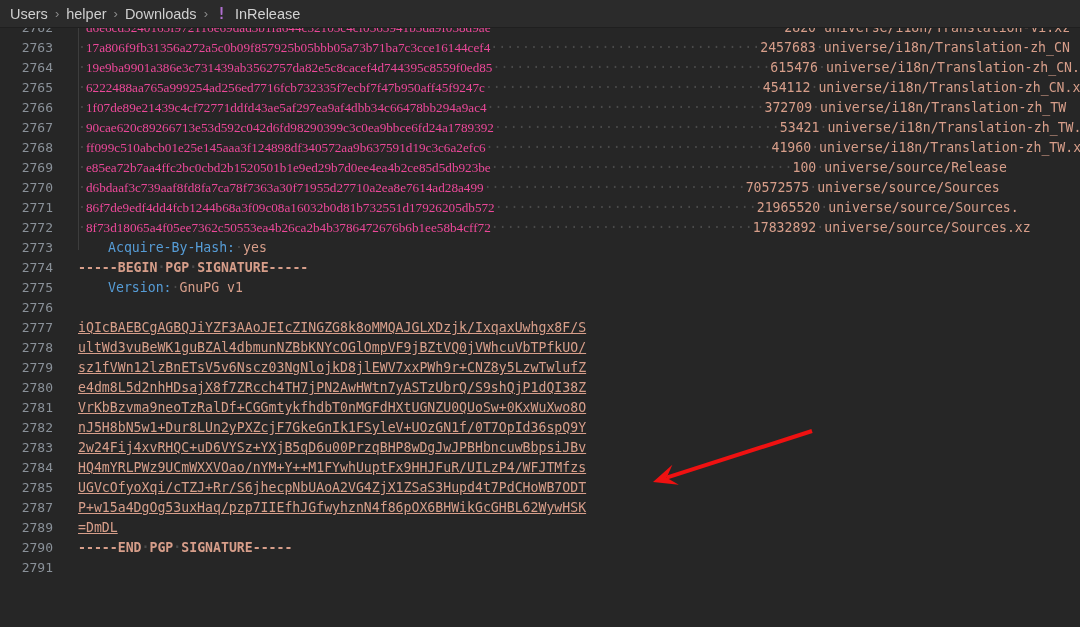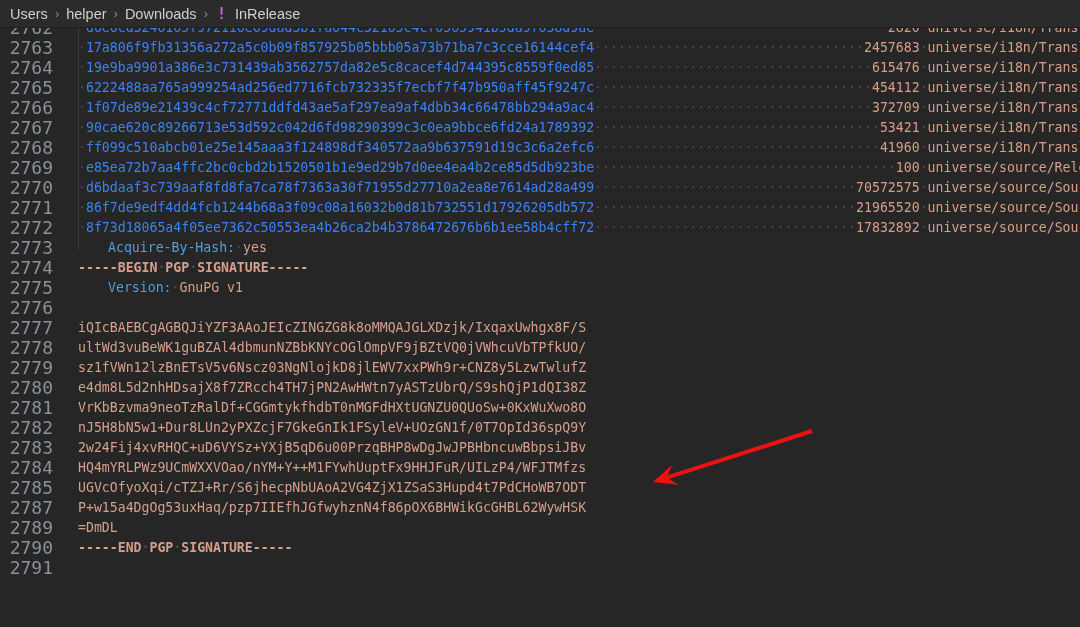--- a/index.html
+++ b/index.html
@@ -58,43 +58,43 @@
     white-space: pre;
     font-size: 13.2px;
     line-height: 20px;
   }
   .gutter {
     width: 62px;
     min-width: 62px;
     text-align: right;
     padding-right: 9px;
     color: #8a9199;
-    font-size: 18px;
+    font-size: 13px;
     user-select: none;
   }
   .code-text {
     flex: 1;
     padding-left: 16px;
     position: relative;
     overflow: hidden;
   }
 
   
   #indent-guide {
     position: absolute;
     left: 78px;
     width: 1px;
     background: #3d3d3d;
   }
 
   
-  .tok-hash   { color: #3b82f6; }
+  .tok-hash   { color: #ec4899; font-family: Liberation Serif, serif; }
   .tok-size   { color: #d79e8a; }
   .tok-path   { color: #d79e8a; }
-  .tok-b64    { color: #d79e8a; }
+  .tok-b64    { color: #d79e8a; text-decoration: underline; }
   .tok-key    { color: #569cd6; margin-left: 30px; }
   .tok-value  { color: #d79e8a; }
   .tok-dash   { color: #d79e8a; font-weight: bold; }
   .ws-dot     { color: #4a4a4a; }
   .leader     { color: #4a4a4a; }
 
   
   #annotation-arrow {
     position: absolute;
     left: 0; top: 0;

